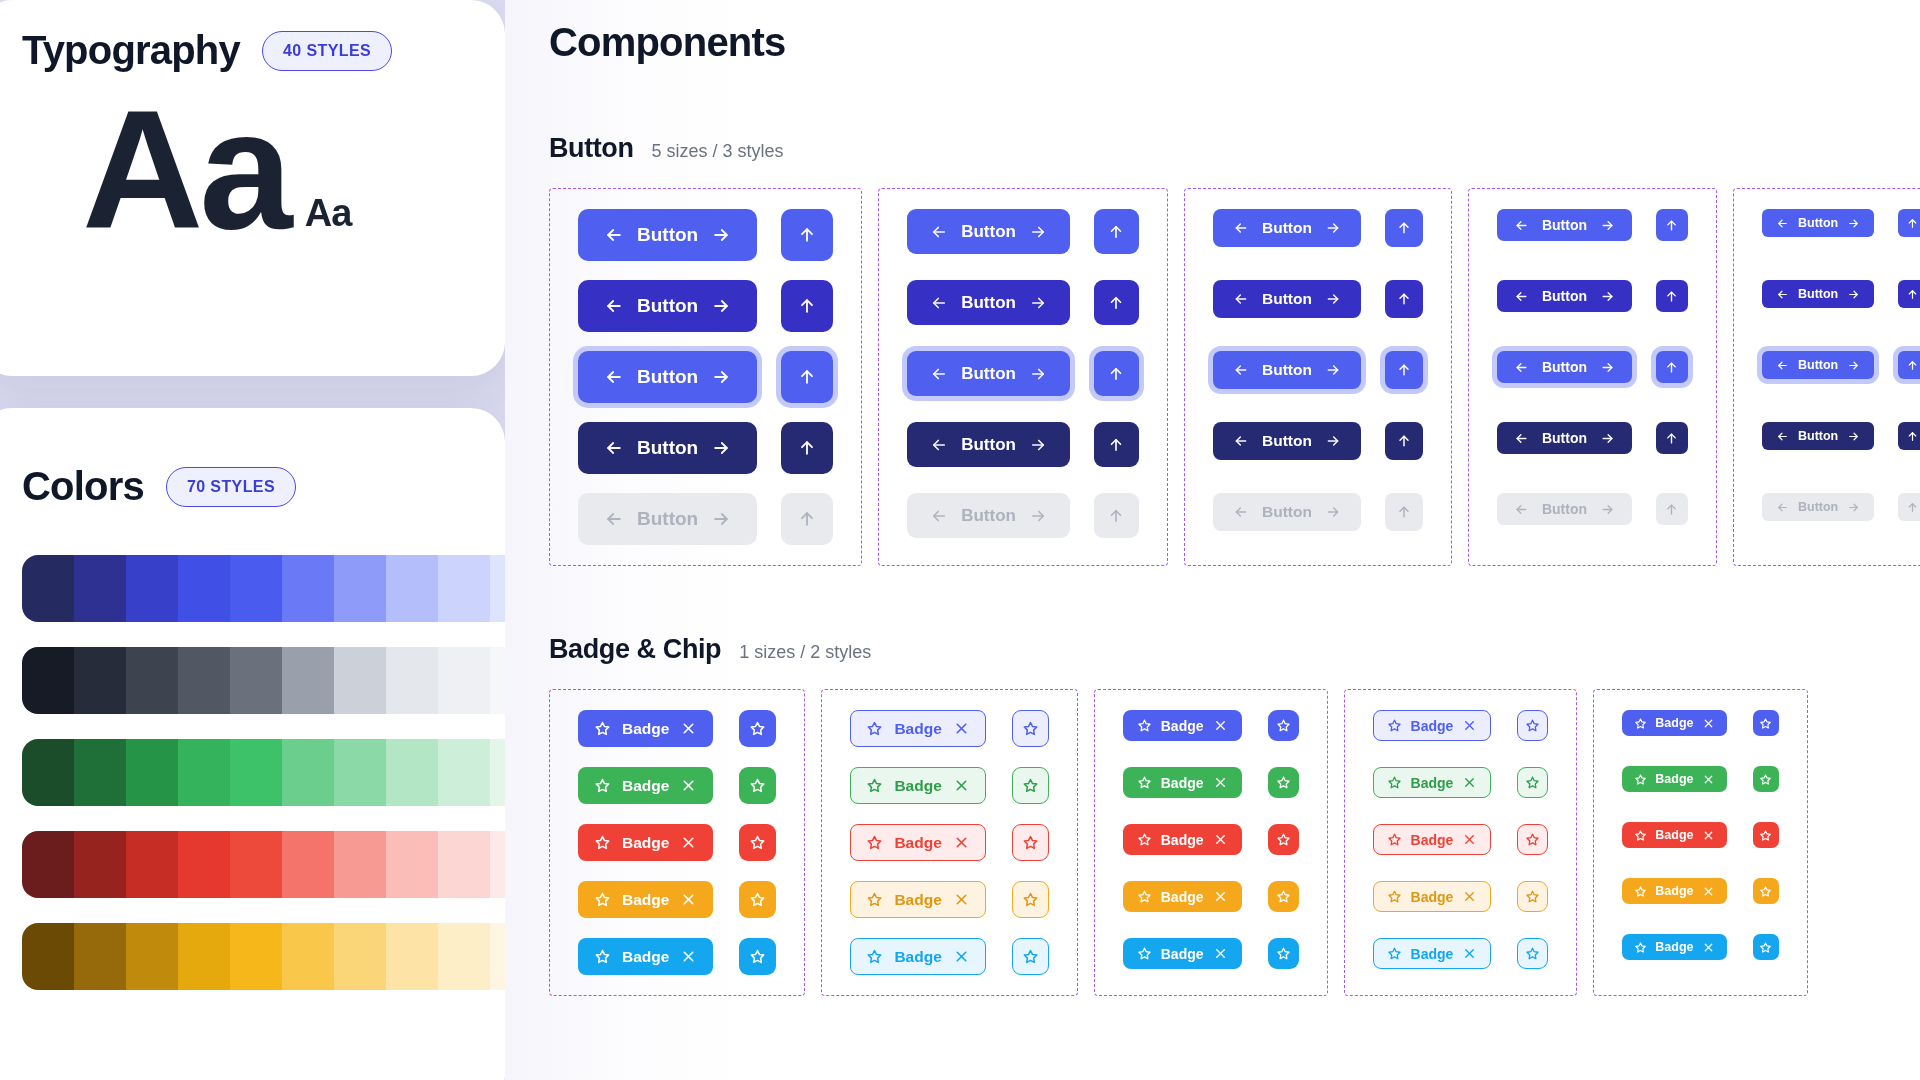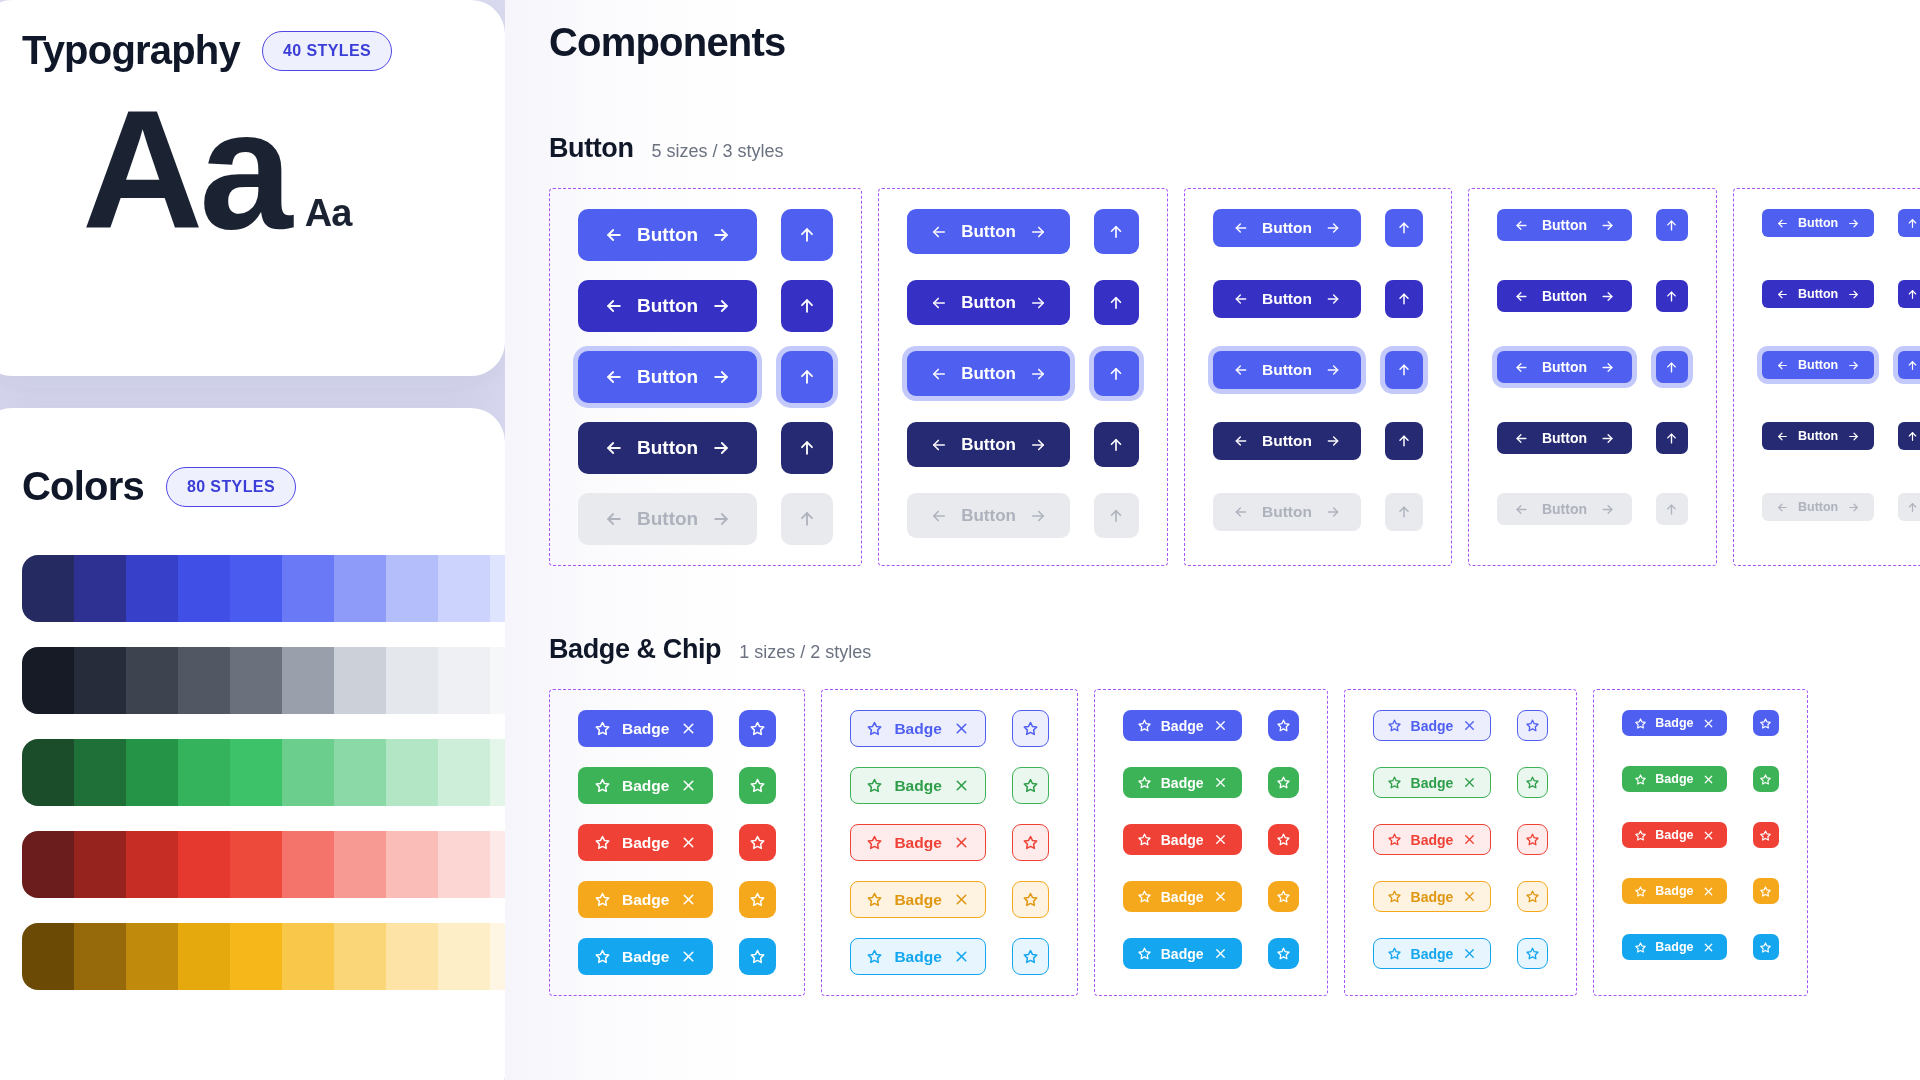--- a/index.html
+++ b/index.html
@@ -181,21 +181,21 @@
       </div>
       <div class="specimen">
         <span class="specimen-big">Aa</span>
         <span class="specimen-small">Aa</span>
       </div>
     </section>
 
     <section class="card card-colors">
       <div class="card-head">
         <h2 class="card-title">Colors</h2>
-        <span class="pill">80 STYLES</span>
+        <span class="pill">70 STYLES</span>
       </div>
       <div class="swatch-rows" id="swatch-rows">
           <div class="swatch-row">
             <div class="swatch" style="background: rgb(37, 42, 96);"></div>
             <div class="swatch" style="background: rgb(46, 49, 145);"></div>
             <div class="swatch" style="background: rgb(54, 64, 201);"></div>
             <div class="swatch" style="background: rgb(64, 80, 230);"></div>
             <div class="swatch" style="background: rgb(74, 91, 240);"></div>
             <div class="swatch" style="background: rgb(106, 121, 245);"></div>
             <div class="swatch" style="background: rgb(142, 155, 248);"></div>

